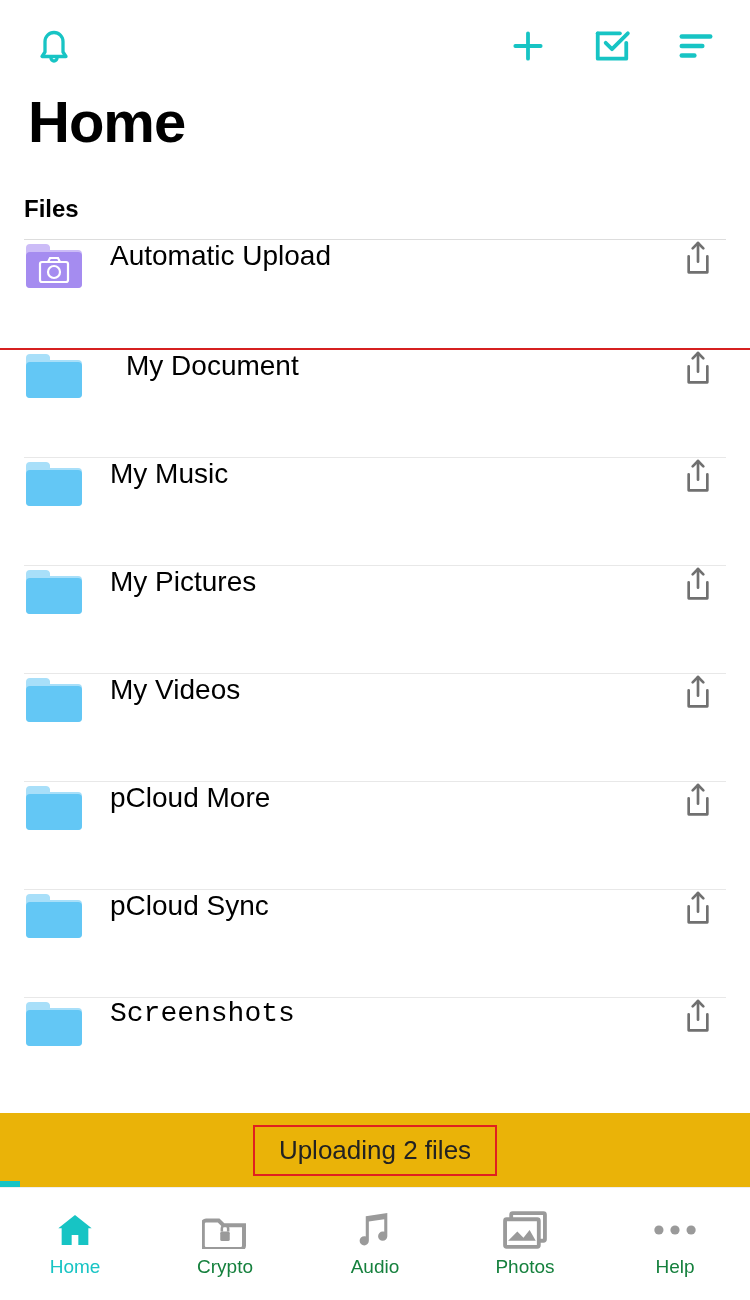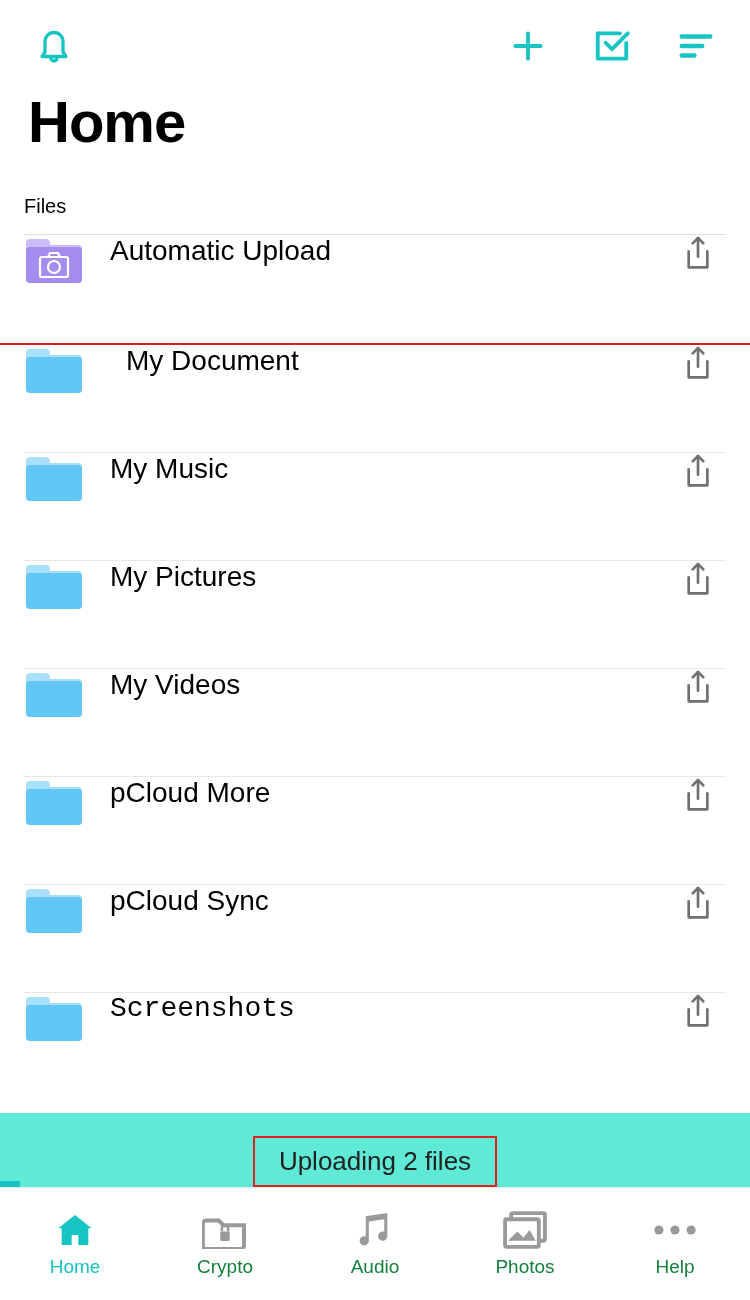--- a/index.html
+++ b/index.html
@@ -19,22 +19,22 @@
     }
     .topbar-left, .topbar-right { display: flex; align-items: center; gap: 40px; }
     .icon-btn { width: 44px; height: 44px; display: flex; align-items: center; justify-content: center; cursor: pointer; }
     .page-title {
       font-size: 58px;
       font-weight: 800;
       padding: 20px 28px 40px 28px;
       letter-spacing: -1px;
     }
     .section-title {
-      font-size: 20px;
-      font-weight: 400;
+      font-size: 24px;
+      font-weight: 700;
       padding: 0 36px 16px 24px;
     }
     .list {
       border-top: 1px solid #ddd;
       margin: 0 24px;
     }
     .row {
       display: flex;
       align-items: flex-start;
       height: 108px;
@@ -67,23 +67,23 @@
       height: 40px;
       flex-shrink: 0;
       margin-right: 8px;
     }
     .upload-banner {
       position: absolute;
       left: 0;
       right: 0;
       bottom: 113px;
       height: 74px;
-      background: #5eead4;
-      display: flex;
-      align-items: flex-end;
+      background: #eab308;
+      display: flex;
+      align-items: center;
       justify-content: center;
     }
     .upload-box {
       border: 2px solid #e02020;
       padding: 8px 24px;
       font-size: 26px;
       color: #222;
     }
     .progress-tick {
       position: absolute;

